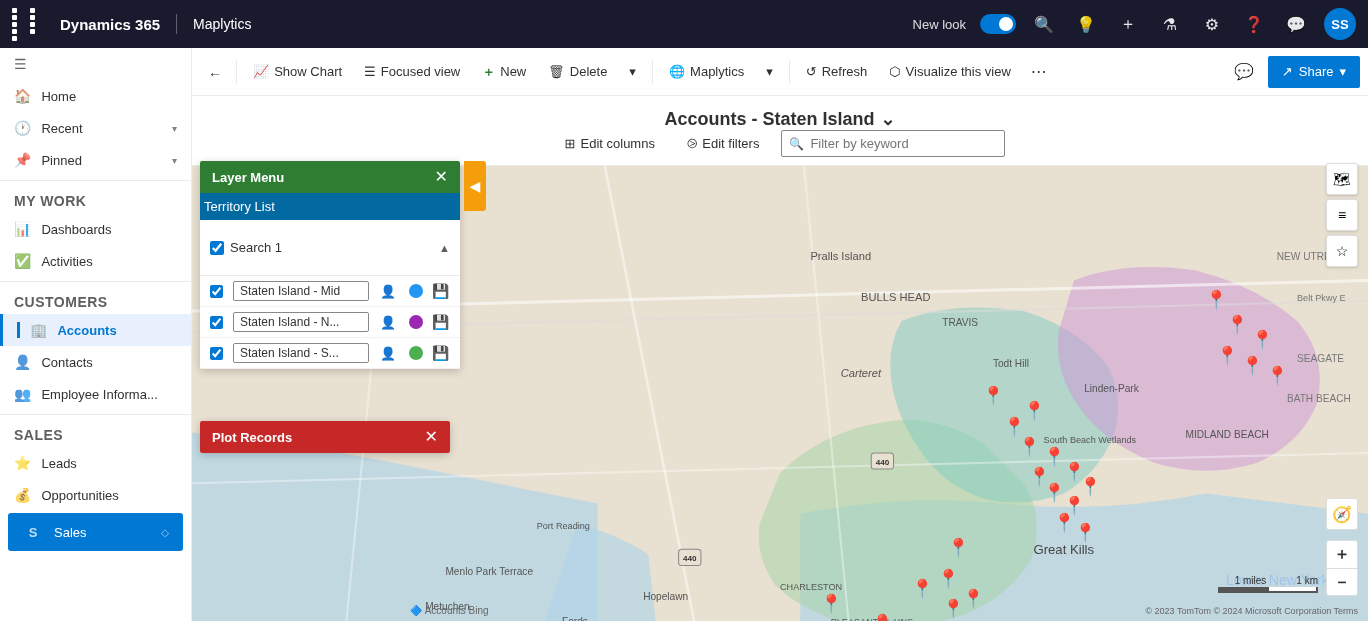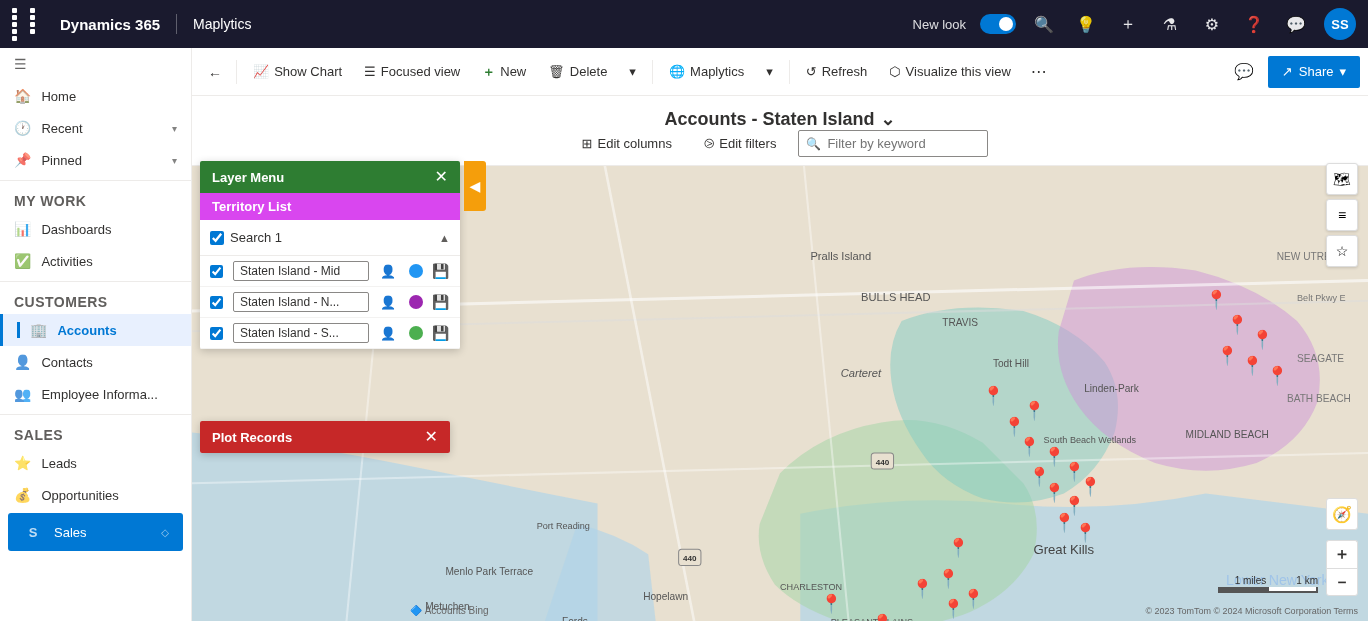--- a/index.html
+++ b/index.html
@@ -52,37 +52,37 @@
     .toolbar-more { padding: 5px 8px; border: none; background: transparent; cursor: pointer; font-size: 16px; color: #323130; border-radius: 2px; }
 
     
     .content-area { flex: 1; position: relative; background: white; overflow: hidden; }
 
     
     .list-header { padding: 12px 20px 8px; display: flex; align-items: center; justify-content: space-between; border-bottom: 1px solid #edebe9; background: white; z-index: 2; position: relative; flex-direction: column; }
     .list-title { font-size: 18px; font-weight: 600; color: #323130; display: flex; align-items: center; gap: 6px; cursor: pointer; }
     .list-header-actions { display: flex; align-items: center; gap: 12px; }
     .header-action-btn { display: flex; align-items: center; gap: 5px; padding: 5px 10px; border: none; background: transparent; cursor: pointer; font-size: 13px; color: #323130; border-radius: 2px; }
-    .filter-input { border: 1px solid #8a8886; border-radius: 2px; padding: 5px 10px 5px 28px; font-size: 13px; width: 190px; outline: none; }
+    .filter-input { border: 1px solid #8a8886; border-radius: 2px; padding: 5px 10px 5px 28px; font-size: 13px; width: 224px; outline: none; }
     .filter-input-wrapper { position: relative; }
     .filter-input-icon { position: absolute; left: 8px; top: 50%; transform: translateY(-50%); color: #605e5c; font-size: 12px; }
 
     
     .map-container { position: absolute; top: 0; left: 0; right: 0; bottom: 0; overflow: hidden; }
     .map-bg { width: 100%; height: 100%; background: #e8e0d0; position: relative; }
 
     
     .map-svg { position: absolute; top: 0; left: 0; width: 100%; height: 100%; }
 
     
     .layer-panel { position: absolute; top: 8px; left: 8px; width: 260px; background: white; border-radius: 2px; box-shadow: 0 2px 8px rgba(0,0,0,0.2); z-index: 10; overflow: hidden; }
     .layer-panel-header { background: #2e7d32; color: white; padding: 8px 12px; display: flex; align-items: center; justify-content: space-between; font-weight: 600; font-size: 13px; }
     .panel-close { background: none; border: none; color: white; cursor: pointer; font-size: 16px; line-height: 1; }
-    .territory-header { background: #d946ef; color: white; padding: 6px 12px; font-size: 13px; font-weight: 700; }
-    .territory-search-row { display: flex; align-items: center; padding: 10px 10px; border-bottom: 1px solid #edebe9; gap: 6px; }
+    .territory-header { background: #0369a1; color: white; padding: 6px 4px; font-size: 13px; font-weight: 400; }
+    .territory-search-row { display: flex; align-items: center; padding: 20px 10px; border-bottom: 1px solid #edebe9; gap: 6px; }
     .territory-search-row input[type=checkbox] { width: 14px; height: 14px; accent-color: #0078d4; }
     .territory-search-label { flex: 1; font-size: 13px; color: #323130; font-weight: 500; }
     .territory-caret { color: #605e5c; font-size: 11px; }
     .territory-item { display: flex; align-items: center; padding: 5px 10px; gap: 10px; border-bottom: 1px solid #f3f2f1; justify-content: space-between; }
     .territory-item input[type=checkbox] { width: 13px; height: 13px; accent-color: #0078d4; }
     .territory-name-box { border: 1px solid #8a8886; border-radius: 2px; padding: 2px 6px; font-size: 12px; color: #323130; flex: 1; }
     .territory-person-icon { width: 20px; height: 20px; display: flex; align-items: center; justify-content: center; font-size: 13px; color: #605e5c; }
     .territory-color-dot { width: 14px; height: 14px; border-radius: 50%; flex-shrink: 0; }
     .territory-save-icon { font-size: 14px; color: #605e5c; cursor: pointer; }
 

